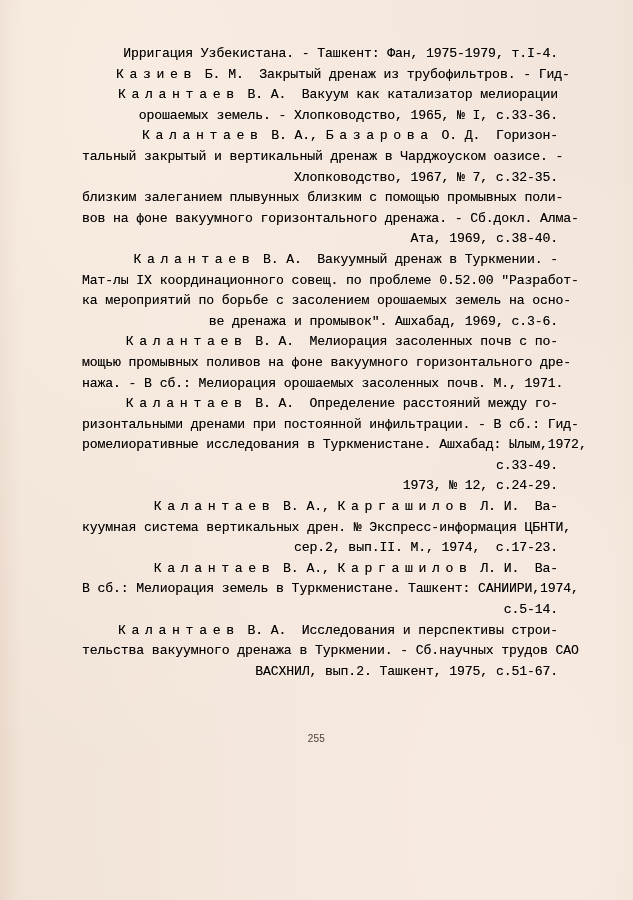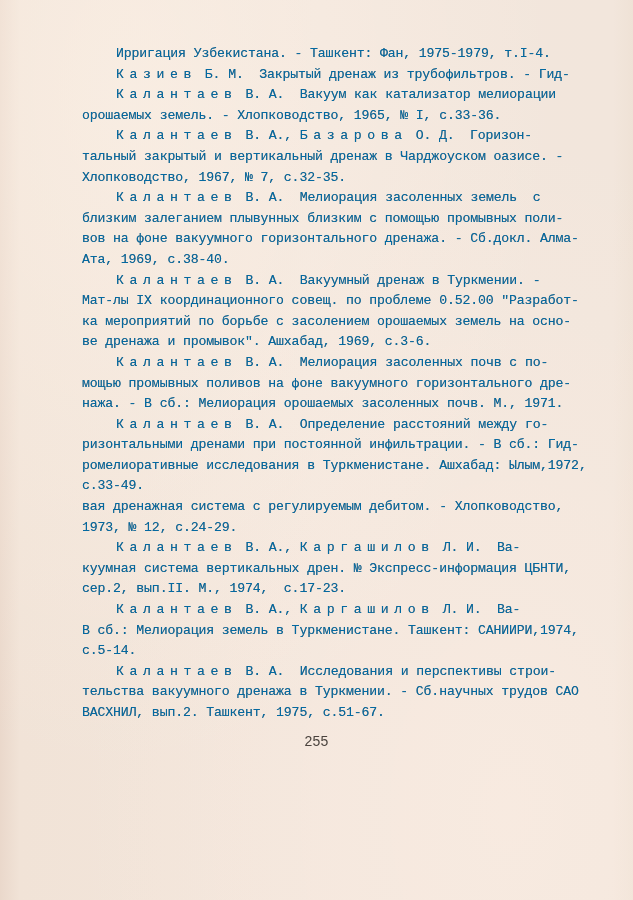--- a/index.html
+++ b/index.html
@@ -31,37 +31,38 @@
       left: 82px;
       top: 44px;
       width: 476px;
     }
     .line {
       height: 20.6px;
       line-height: 20.6px;
       font-size: 13.2px;
       white-space: pre;
       letter-spacing: -0.15px;
-      color: #0369a1;
+      color: #000000;
       text-shadow: 0 0 0.3px rgba(60,50,45,0.55);
+      text-align: right;
     }
     .line.indent {
       padding-left: 34px;
     }
     .spaced {
       letter-spacing: 5.6px;
     }
     .page-number {
       position: absolute;
       left: 0;
       width: 633px;
       top: 733px;
       text-align: center;
       font-family: "Liberation Sans", "DejaVu Sans", sans-serif;
-      font-size: 14px;
+      font-size: 10px;
       color: #4a433e;
       letter-spacing: 0.2px;
     }
   </style>
 </head>
 <body>
 
 <div class="page">
   <div class="text-block" id="text-block">
       <div>
@@ -73,21 +74,20 @@
       <div>
         <div class="line indent"><span class="spaced">Калантаев</span><span> В. А.  Вакуум как катализатор мелиорации</span></div>
         <div class="line"><span>орошаемых земель. - Хлопководство, 1965, № I, с.33-36.</span></div>
       </div>
       <div>
         <div class="line indent"><span class="spaced">Калантаев</span><span> В. А., </span><span class="spaced">Базарова</span><span> О. Д.  Горизон-</span></div>
         <div class="line"><span>тальный закрытый и вертикальный дренаж в Чарджоуском оазисе. -</span></div>
         <div class="line"><span>Хлопководство, 1967, № 7, с.32-35.</span></div>
       </div>
       <div>
-        <div class="line indent"><span class="spaced">Калантаев</span><span> В. А.  Мелиорация засоленных земель  с</span></div>
         <div class="line"><span>близким залеганием плывунных близким с помощью промывных поли-</span></div>
         <div class="line"><span>вов на фоне вакуумного горизонтального дренажа. - Сб.докл. Алма-</span></div>
         <div class="line"><span>Ата, 1969, с.38-40.</span></div>
       </div>
       <div>
         <div class="line indent"><span class="spaced">Калантаев</span><span> В. А.  Вакуумный дренаж в Туркмении. -</span></div>
         <div class="line"><span>Мат-лы IX координационного совещ. по проблеме 0.52.00 "Разработ-</span></div>
         <div class="line"><span>ка мероприятий по борьбе с засолением орошаемых земель на осно-</span></div>
         <div class="line"><span>ве дренажа и промывок". Ашхабад, 1969, с.3-6.</span></div>
       </div>
@@ -96,21 +96,20 @@
         <div class="line"><span>мощью промывных поливов на фоне вакуумного горизонтального дре-</span></div>
         <div class="line"><span>нажа. - В сб.: Мелиорация орошаемых засоленных почв. М., 1971.</span></div>
       </div>
       <div>
         <div class="line indent"><span class="spaced">Калантаев</span><span> В. А.  Определение расстояний между го-</span></div>
         <div class="line"><span>ризонтальными дренами при постоянной инфильтрации. - В сб.: Гид-</span></div>
         <div class="line"><span>ромелиоративные исследования в Туркменистане. Ашхабад: Ылым,1972,</span></div>
         <div class="line"><span>с.33-49.</span></div>
       </div>
       <div>
-        <div class="line"><span>вая дренажная система с регулируемым дебитом. - Хлопководство,</span></div>
         <div class="line"><span>1973, № 12, с.24-29.</span></div>
       </div>
       <div>
         <div class="line indent"><span class="spaced">Калантаев</span><span> В. А., </span><span class="spaced">Каргашилов</span><span> Л. И.  Ва-</span></div>
         <div class="line"><span>куумная система вертикальных дрен. № Экспресс-информация ЦБНТИ,</span></div>
         <div class="line"><span>сер.2, вып.II. М., 1974,  с.17-23.</span></div>
       </div>
       <div>
         <div class="line indent"><span class="spaced">Калантаев</span><span> В. А., </span><span class="spaced">Каргашилов</span><span> Л. И.  Ва-</span></div>
         <div class="line"><span>В сб.: Мелиорация земель в Туркменистане. Ташкент: САНИИРИ,1974,</span></div>

